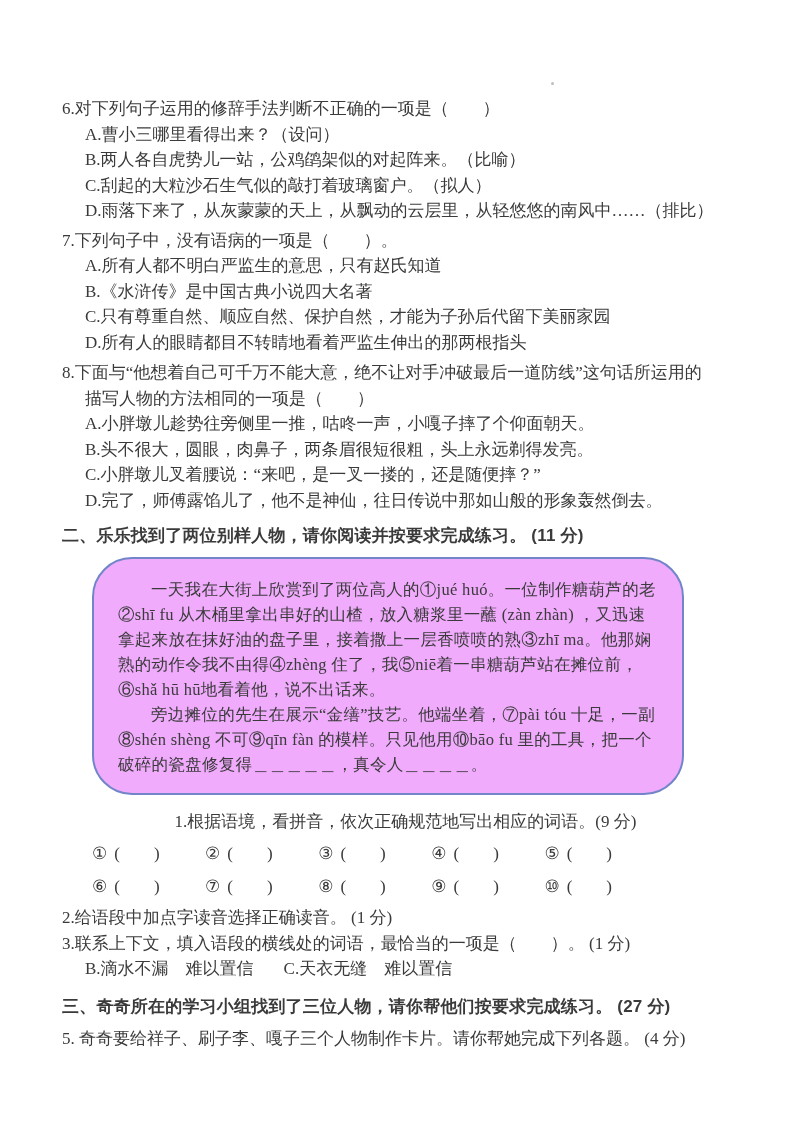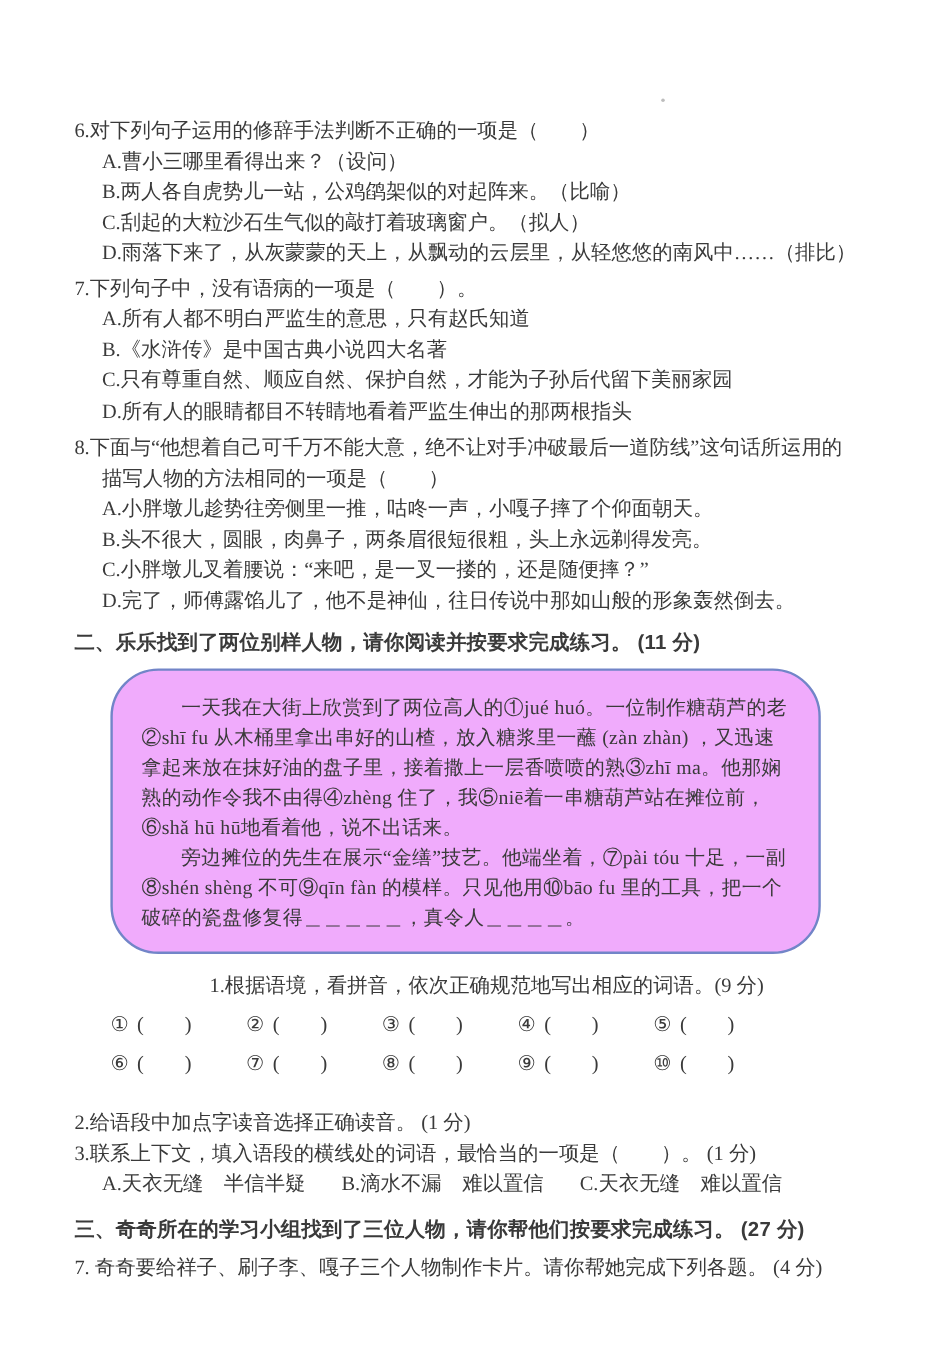--- a/index.html
+++ b/index.html
@@ -31,21 +31,21 @@
     width: 592px;
     background: #f0abfc;
     border: 2px solid #7285c8;
     border-radius: 40px;
     padding: 18px 26px 16px 24px;
     font-size: 16.5px;
     line-height: 25px;
   }
   .passage-box p { text-indent: 2em; letter-spacing: 0.3px; }
   .sub-q { margin-top: 14px; text-align: center; }
-  .sub-q2 { margin-top: 24px; }
+  .sub-q2 { margin-top: 6px; }
   .blank-row {
     display: flex;
     justify-content: space-between;
     width: 520px;
     margin-left: 30px;
     margin-top: 7px;
   }
   .blank-cell { display: inline-flex; gap: 7px; white-space: nowrap; }
   .options-row {
     display: flex;
@@ -146,24 +146,23 @@
       <span class="blank-cell">
           <span>⑩</span>
           <span>(　　)</span>
         </span>
     </div>
 
     <p class="sub-q2">2.给语段中加点字读音选择正确读音。 (1 分)</p>
 
     <p>3.联系上下文，填入语段的横线处的词语，最恰当的一项是（　　）。 (1 分)</p>
     <div class="options-row">
-      <span>A.天衣无缝　半信半疑</span>
       <span>B.滴水不漏　难以置信</span>
       <span>C.天衣无缝　难以置信</span>
     </div>
   </section>
 
   <section>
     <p class="section-title part3-title">三、奇奇所在的学习小组找到了三位人物，请你帮他们按要求完成练习。 (27 分)</p>
-    <p class="part3-q1">7. 奇奇要给祥子、刷子李、嘎子三个人物制作卡片。请你帮她完成下列各题。 (4 分)</p>
+    <p class="part3-q1">5. 奇奇要给祥子、刷子李、嘎子三个人物制作卡片。请你帮她完成下列各题。 (4 分)</p>
   </section>
 
 </div>
 
 </body></html>

